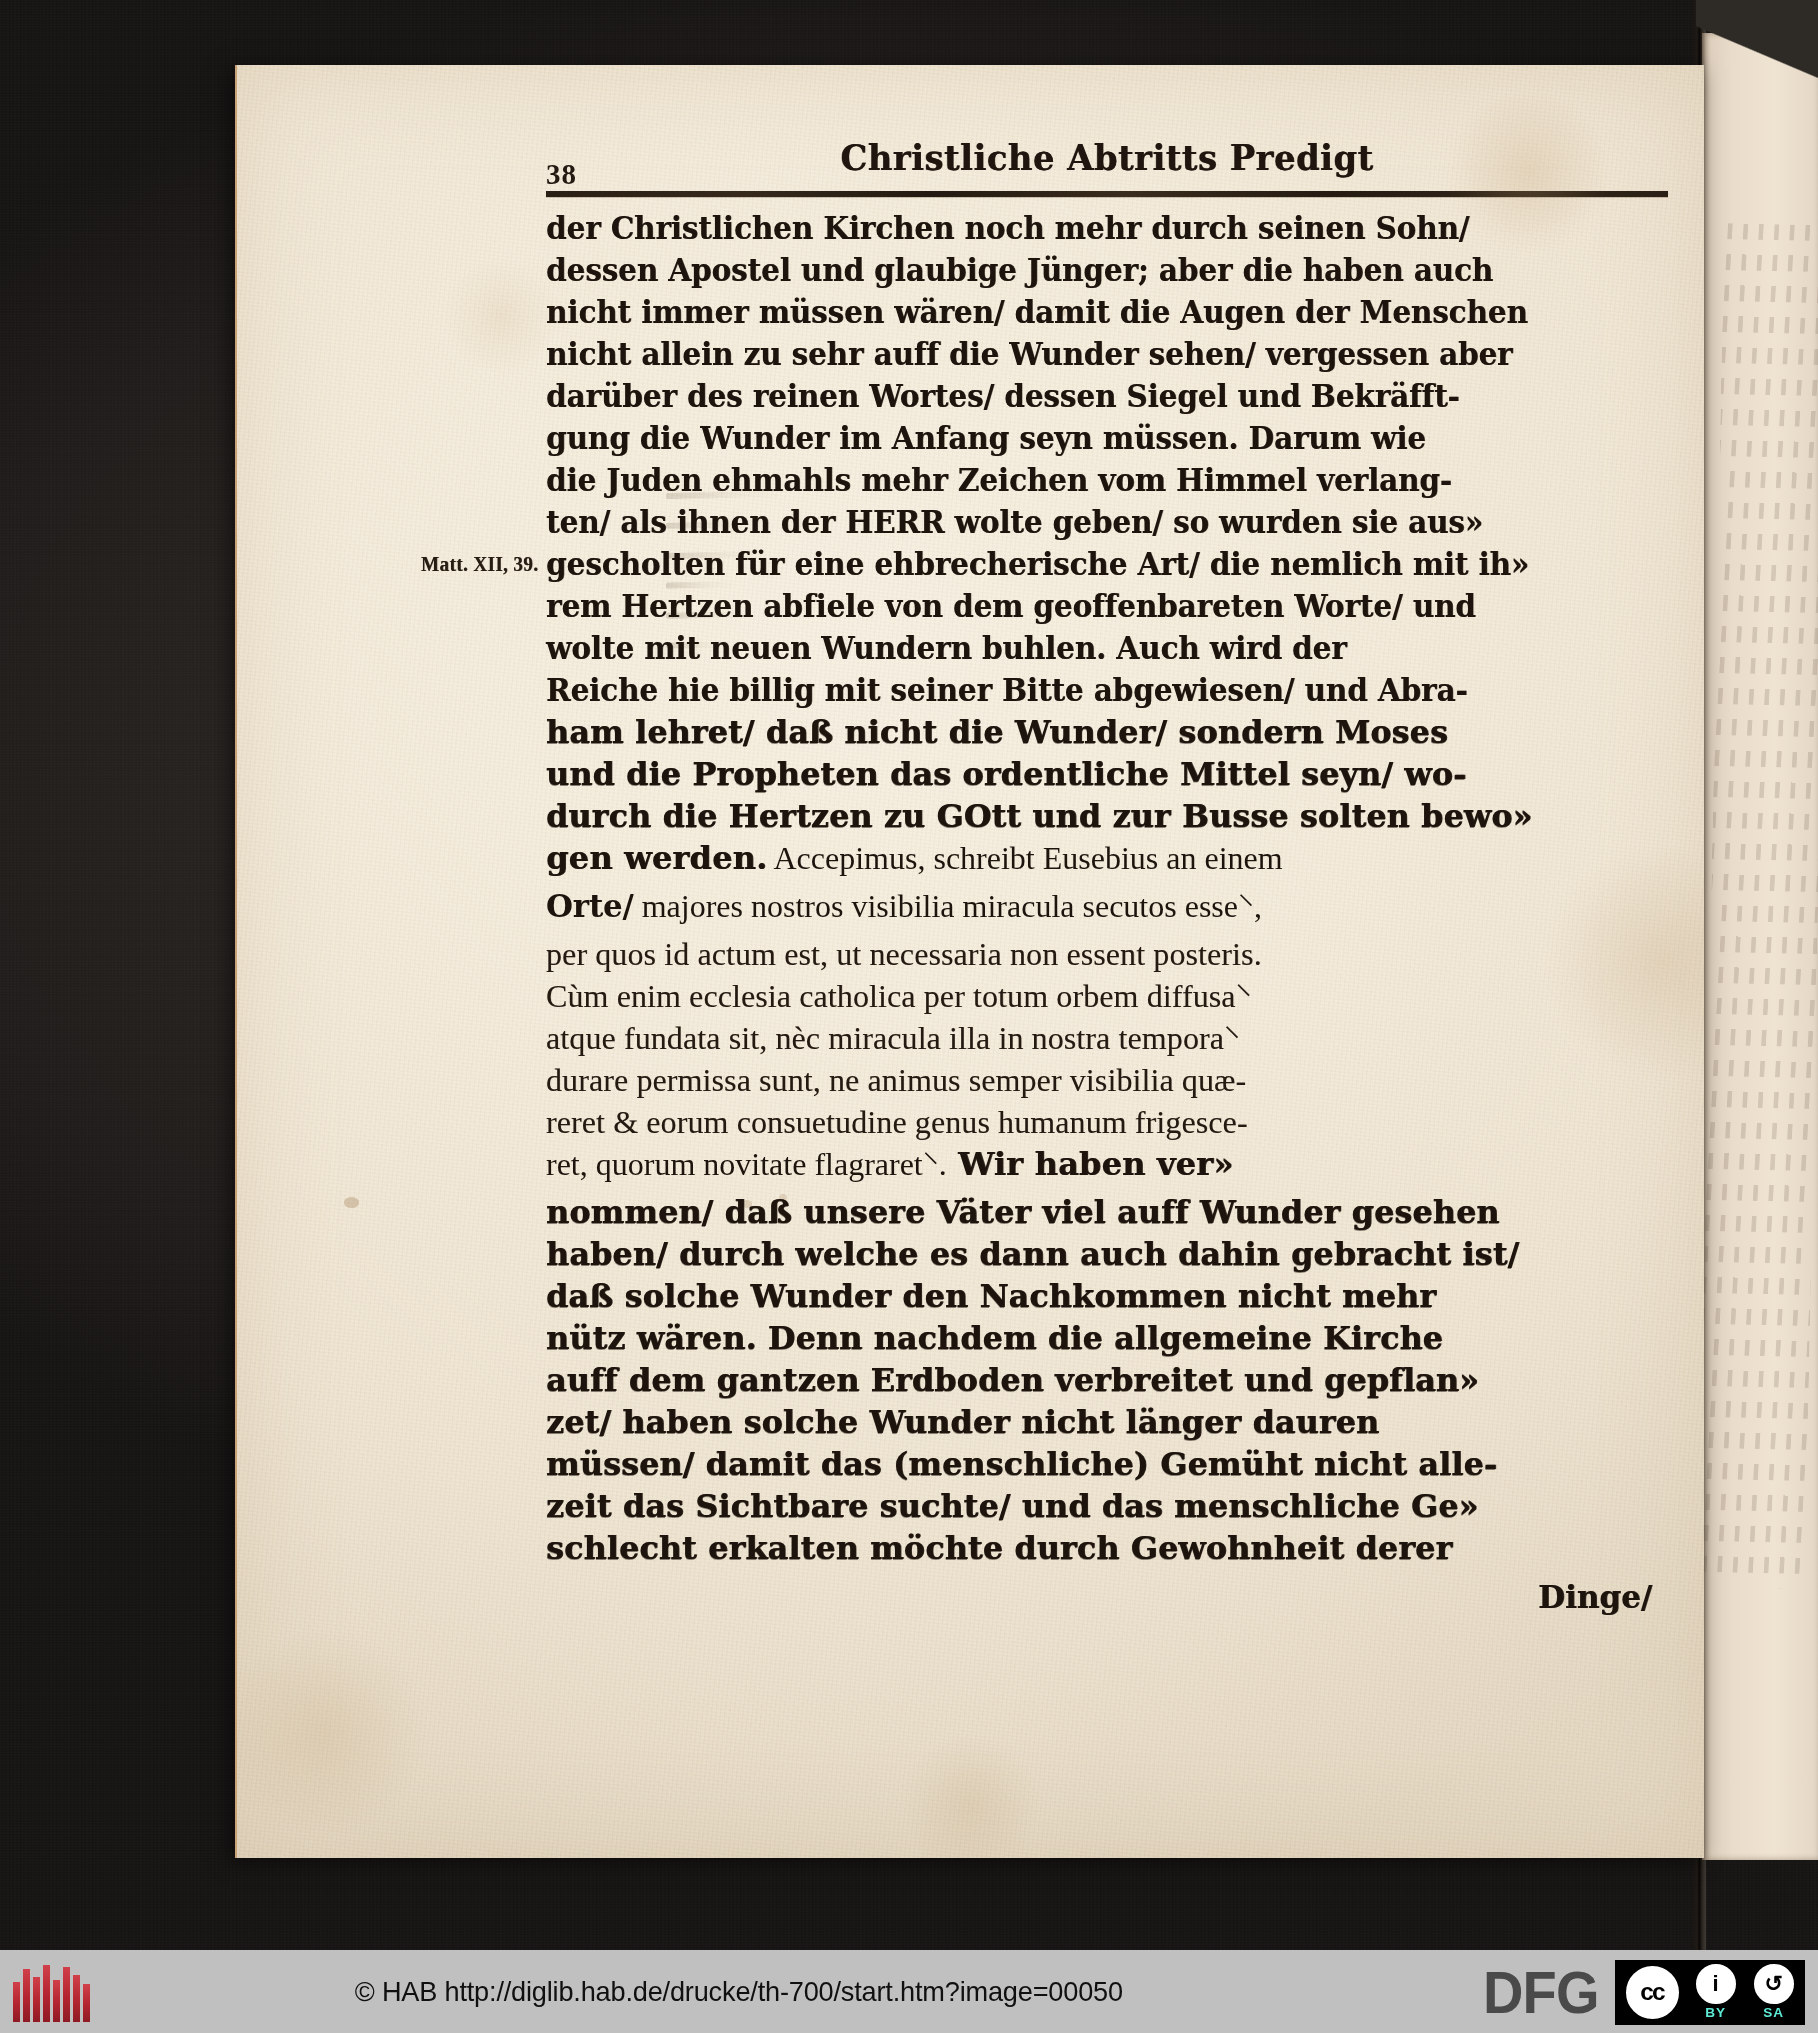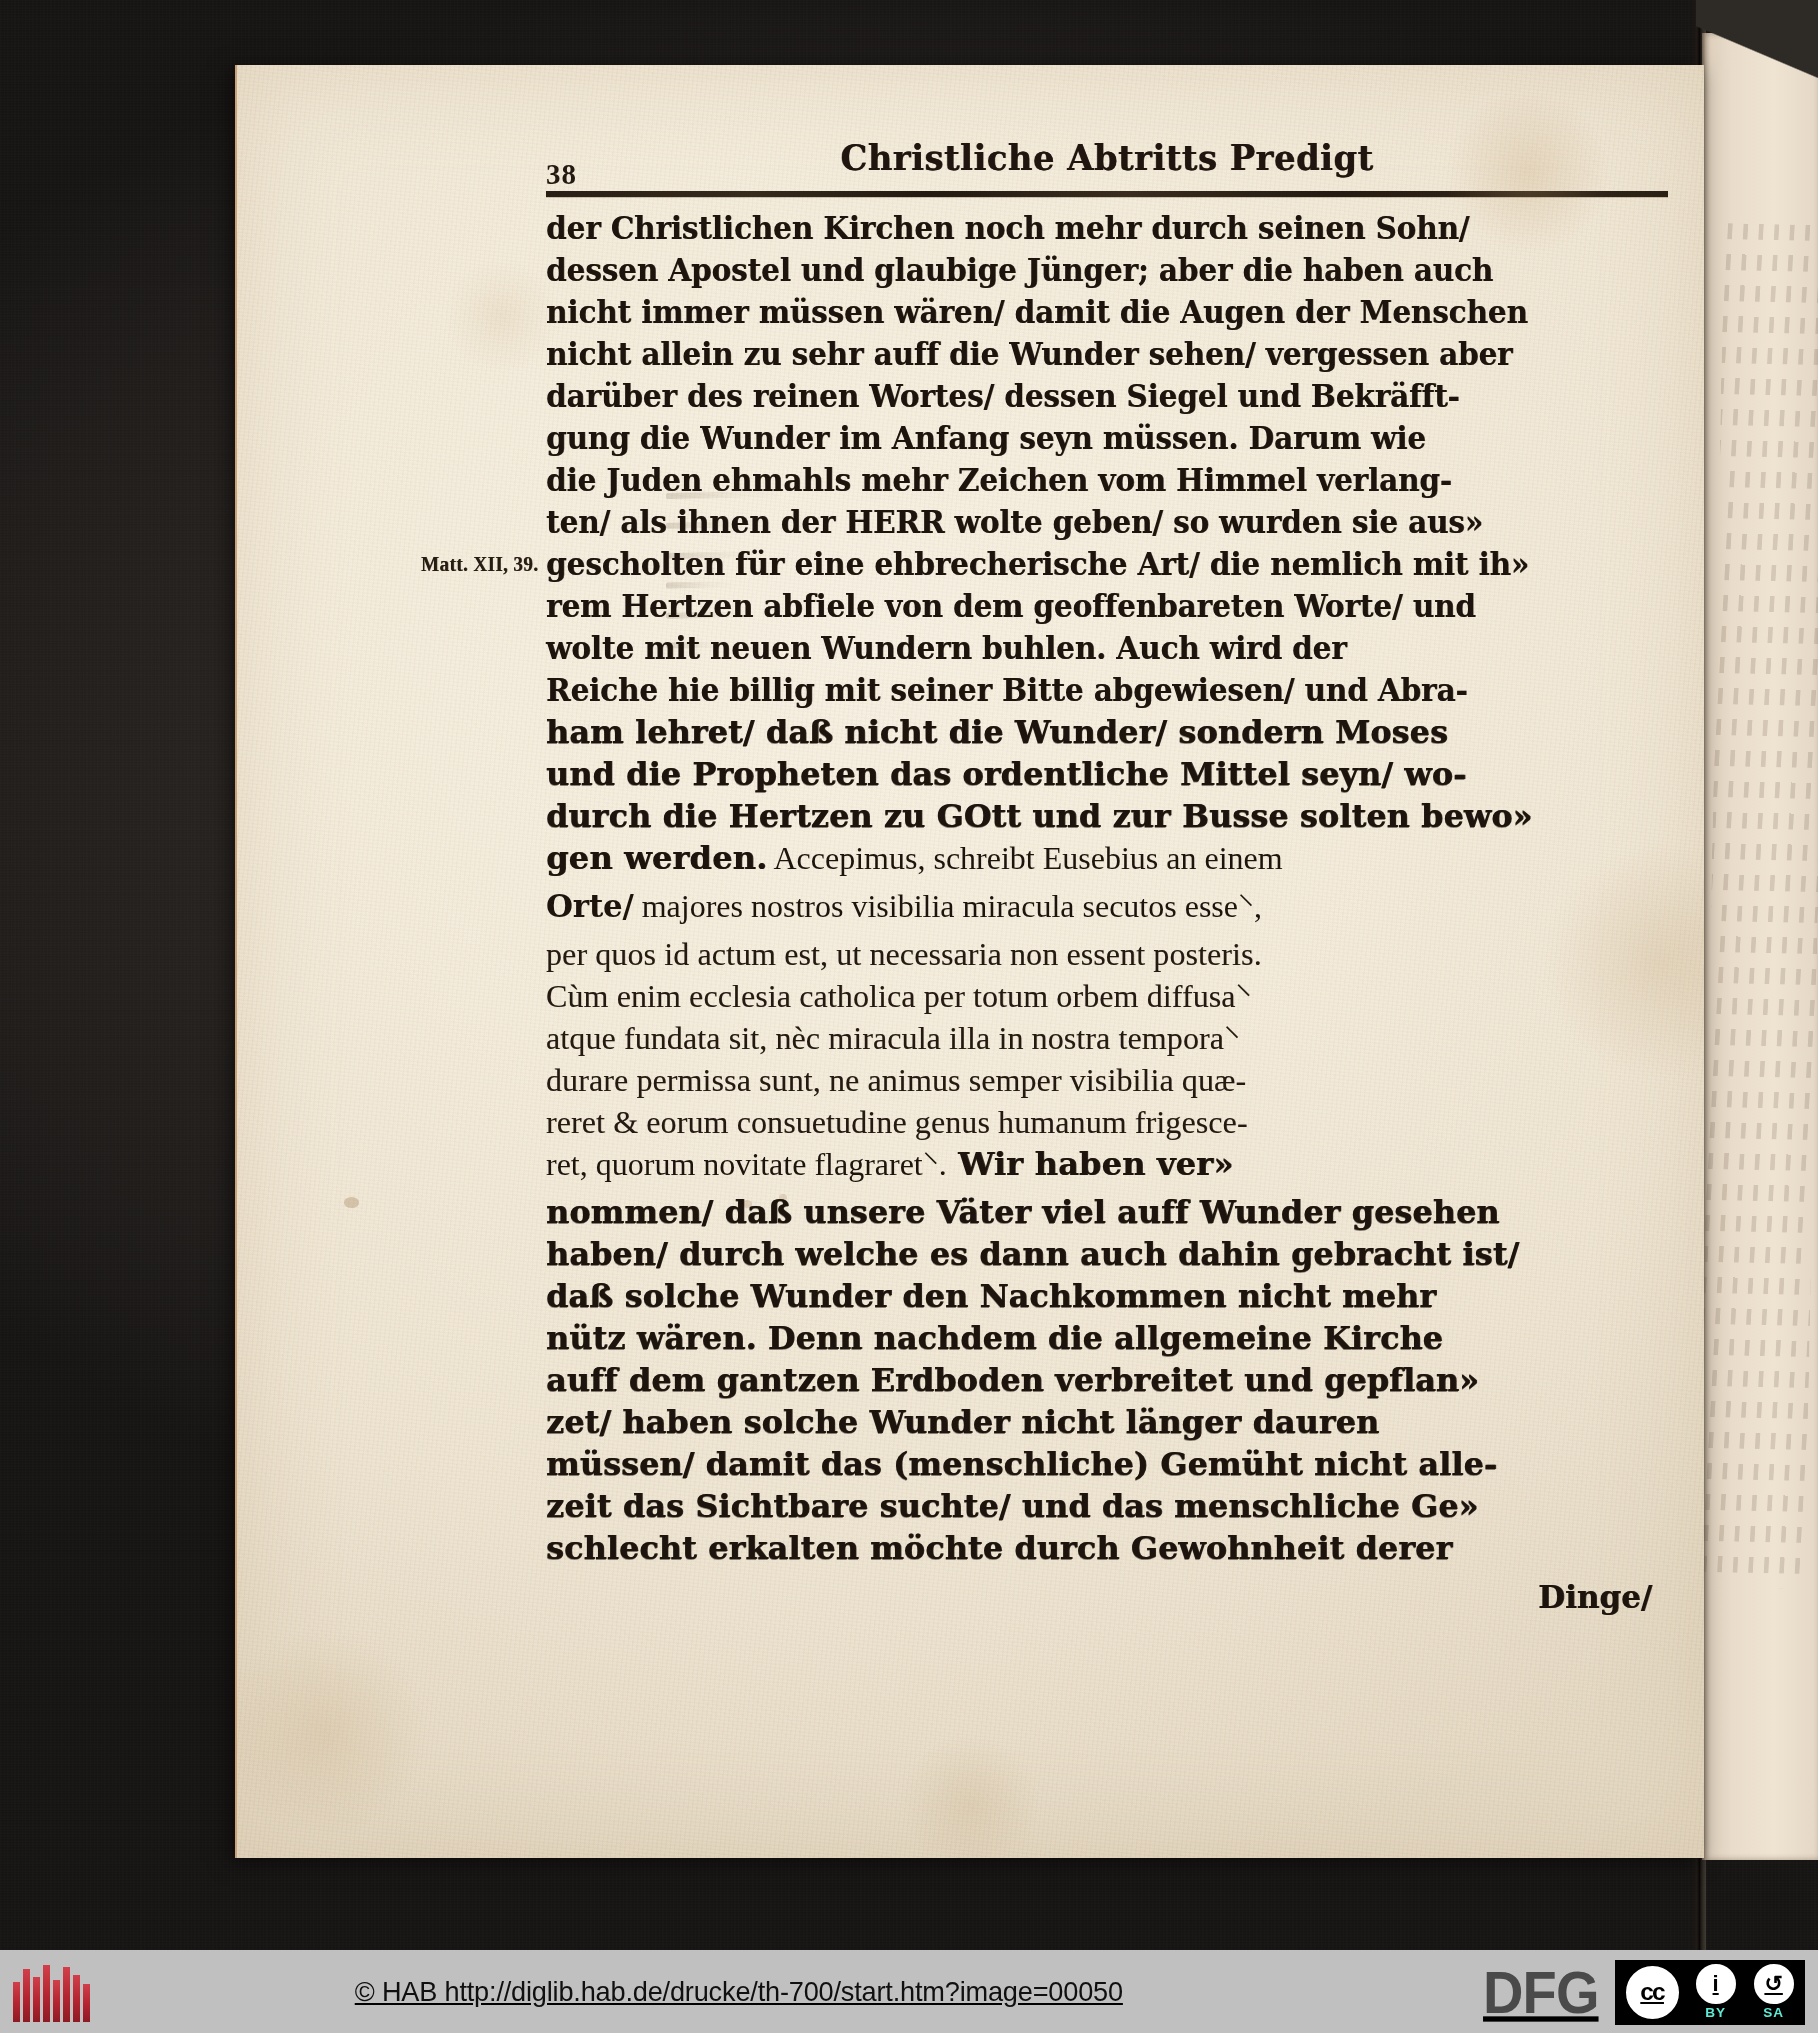--- a/index.html
+++ b/index.html
@@ -255,21 +255,20 @@
   }
 
   
   #footer {
     position: absolute;
     left: 0; bottom: 0;
     width: 1818px; height: 84px;
     background: #c0c0c0;
     display: flex;
     align-items: center;
-    text-decoration: underline;
   }
   #hab-logo {
     width: 87px; height: 60px;
     margin-left: 12.7px;
     display: flex;
     align-items: flex-end;
     gap: 2.7px;
   }
   #hab-logo i {
     display: block;

